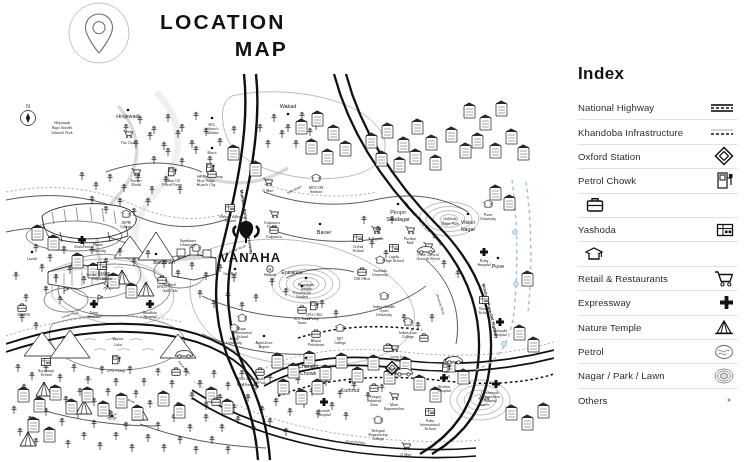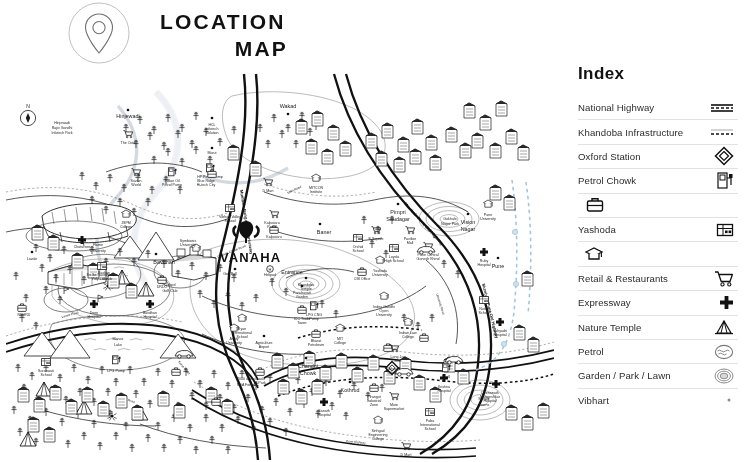--- a/index.html
+++ b/index.html
@@ -937,31 +937,31 @@
           <span class="idx-label">Petrol</span>
           <span class="idx-ico">
             <svg width="20" height="16" viewBox="0 0 20 16">
               <ellipse cx="10" cy="8" rx="8.6" ry="6.6" fill="#fff" stroke="#7a7a7a" stroke-width="1.1"></ellipse>
               <path d="M3.5 7 q2 -1.6 4 0 q2 1.6 4 0 q2 -1.6 4 0" fill="none" stroke="#7a7a7a" stroke-width=".9"></path>
               <path d="M4.5 10 q2 -1.6 4 0 q2 1.6 4 0" fill="none" stroke="#7a7a7a" stroke-width=".9"></path>
             </svg>
           </span>
         </div>
         <div class="idx-row">
-          <span class="idx-label">Garden / Park / Lawn</span>
+          <span class="idx-label">Nagar / Park / Lawn</span>
           <span class="idx-ico">
             <svg width="20" height="16" viewBox="0 0 20 16">
               <ellipse cx="10" cy="8" rx="9" ry="7" fill="none" stroke="#8d8d8d" stroke-width="1"></ellipse>
               <ellipse cx="10" cy="8" rx="6.4" ry="4.9" fill="none" stroke="#8d8d8d" stroke-width="1"></ellipse>
               <ellipse cx="10" cy="8" rx="3.8" ry="2.8" fill="#d8d8d8" stroke="#8d8d8d" stroke-width="1"></ellipse>
             </svg>
           </span>
         </div>
         <div class="idx-row">
-          <span class="idx-label">Vibhart</span>
+          <span class="idx-label">Others</span>
           <span class="idx-ico">
             <svg width="10" height="10" viewBox="0 0 10 10">
               <circle cx="5" cy="5" r="1.5" fill="#8d8d8d"></circle>
             </svg>
           </span>
         </div>
       </div>
 </div>
 
 </div>

